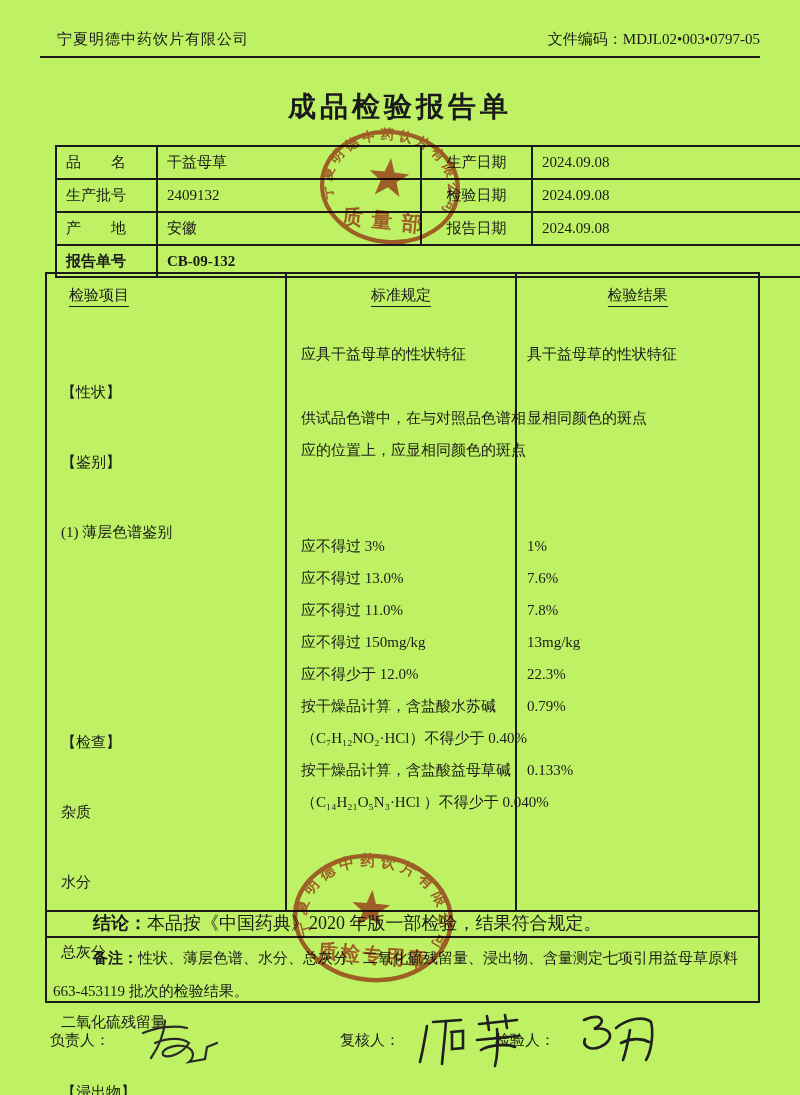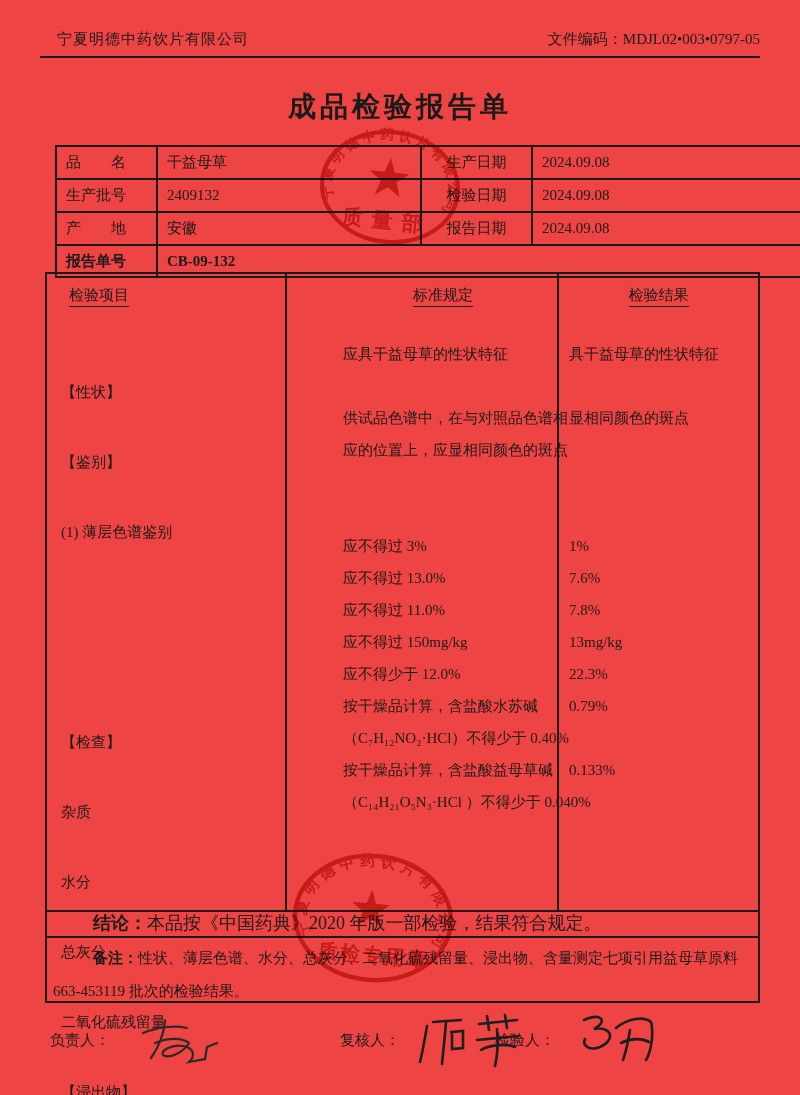--- a/index.html
+++ b/index.html
@@ -1,18 +1,18 @@
 <!DOCTYPE html>
 <html><head>
 <meta charset="utf-8">
 <style>
   html,body { margin:0; padding:0; background:#e8e8e8; }
   .page {
     position:relative; width:800px; height:1095px; margin:0 auto;
-    background:#ef4444; overflow:hidden;
+    background:#bef264; overflow:hidden;
     font-family:"Liberation Serif","DejaVu Serif",serif;
     color:#1a1a1a;
   }
   
   .hdr-company { position:absolute; left:57px; top:30px; font-size:15px; letter-spacing:1px; }
   .hdr-code    { position:absolute; right:40px; top:30px; font-size:15px; }
   .hdr-rule    { position:absolute; left:40px; top:56px; width:720px; height:2px; background:#1a1a1a; }
   
   .title { position:absolute; left:0; top:88px; width:100%; text-align:center;
            font-size:28px; font-weight:bold; letter-spacing:4px; }
@@ -24,21 +24,21 @@
   table.info td.c-val1 { width:253px; }
   table.info td.c-lab2 { width:97px; text-align:center; padding:6px; }
   table.info td.c-val2 { width:275px; }
   
   .bigbox { position:absolute; left:45px; top:272px; width:715px; height:731px;
             border:2px solid #1a1a1a; box-sizing:border-box; }
   .grid { position:relative; width:100%; height:638px; border-bottom:2px solid #1a1a1a;
           box-sizing:border-box; display:flex; }
   .gcol { height:100%; box-sizing:border-box; font-size:15px; }
   .gcol1 { width:240px; border-right:2px solid #1a1a1a; }
-  .gcol2 { width:230px; border-right:2px solid #1a1a1a;margin-left:42px; }
+  .gcol2 { width:230px; border-right:2px solid #1a1a1a; }
   .gcol3 { flex:1; }
   .col-head { height:64px; box-sizing:border-box; padding-top:12px; }
   .col-head.left { padding-left:22px; }
   .col-head.center { text-align:center; }
   .col-head span { border-bottom:1px solid #1a1a1a; padding-bottom:3px; }
   .tline { line-height:32px; height:32px; white-space:nowrap; }
   .gcol1 .tline { padding-left:14px;margin-top:38px; }
   .gcol2 .tline { padding-left:14px; }
   .gcol3 .tline { padding-left:10px; }
   .concl-row { height:26px; box-sizing:border-box; border-bottom:2px solid #1a1a1a;

